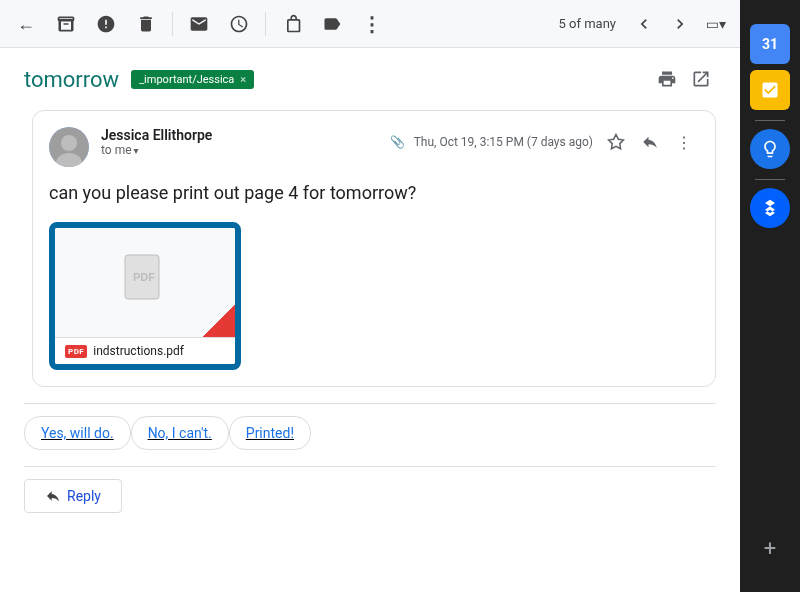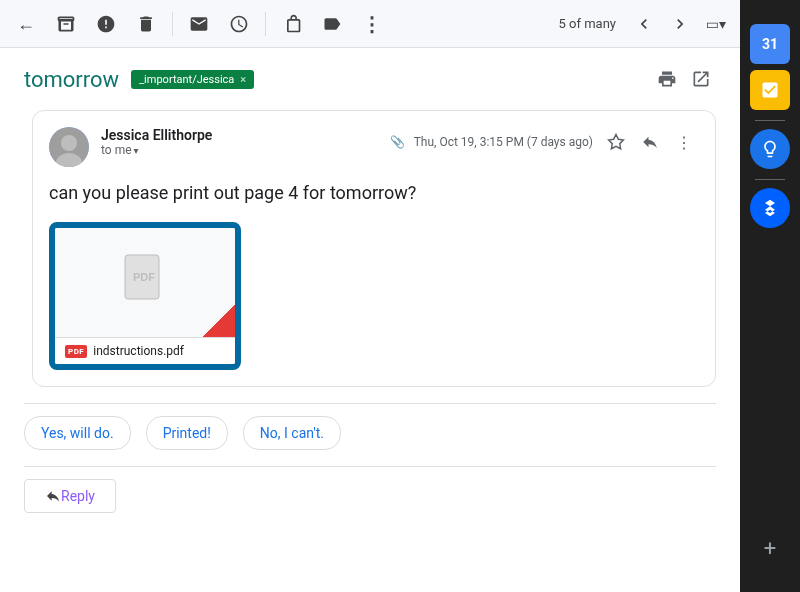--- a/index.html
+++ b/index.html
@@ -238,23 +238,24 @@
     
     .divider {
       border: none;
       border-top: 1px solid #e0e0e0;
       margin: 12px 0;
     }
 
     
     .smart-replies {
       display: flex;
-      gap: 15px;
+      gap: 0;
       margin-bottom: 16px;
       flex-wrap: wrap;
+      text-decoration: underline;
     }
     .smart-reply-btn {
       border: 1px solid #dadce0;
       border-radius: 16px;
       padding: 8px 16px;
       font-size: 14px;
       cursor: pointer;
       background: #fff;
       color: #1a73e8;
       font-family: inherit;
@@ -262,28 +263,28 @@
 
     
     .reply-forward-row {
       display: flex;
       gap: 12px;
       margin-top: 8px;
     }
     .reply-btn, .forward-btn {
       display: flex;
       align-items: center;
-      gap: 0;
+      gap: 6px;
       border: 1px solid #dadce0;
       border-radius: 4px;
       padding: 8px 20px;
       font-size: 14px;
       cursor: pointer;
       background: #fff;
-      color: #8b5cf6;
+      color: #1d4ed8;
       font-family: inherit;
     }
 
     
     .right-sidebar {
       position: fixed;
       right: 0;
       top: 0;
       width: 60px;
       height: 592px;
@@ -468,22 +469,22 @@
         <span class="pdf-badge">PDF</span>
         <span>indstructions.pdf</span>
       </div>
     </div>
   </div>
 
   <hr class="divider">
 
   <div class="smart-replies">
     <button class="smart-reply-btn">Yes, will do.</button>
+    <button class="smart-reply-btn">No, I can't.</button>
     <button class="smart-reply-btn">Printed!</button>
-    <button class="smart-reply-btn">No, I can't.</button>
   </div>
 
   <hr class="divider">
 
   <div class="reply-forward-row">
     <button class="reply-btn">
       <svg width="16" height="16" viewBox="0 0 24 24" fill="#444">
           <path d="M10 9V5l-7 7 7 7v-4.1c5 0 8.5 1.6 11 5.1-1-5-4-10-11-11z"></path>
         </svg>
       <span>Reply</span>

